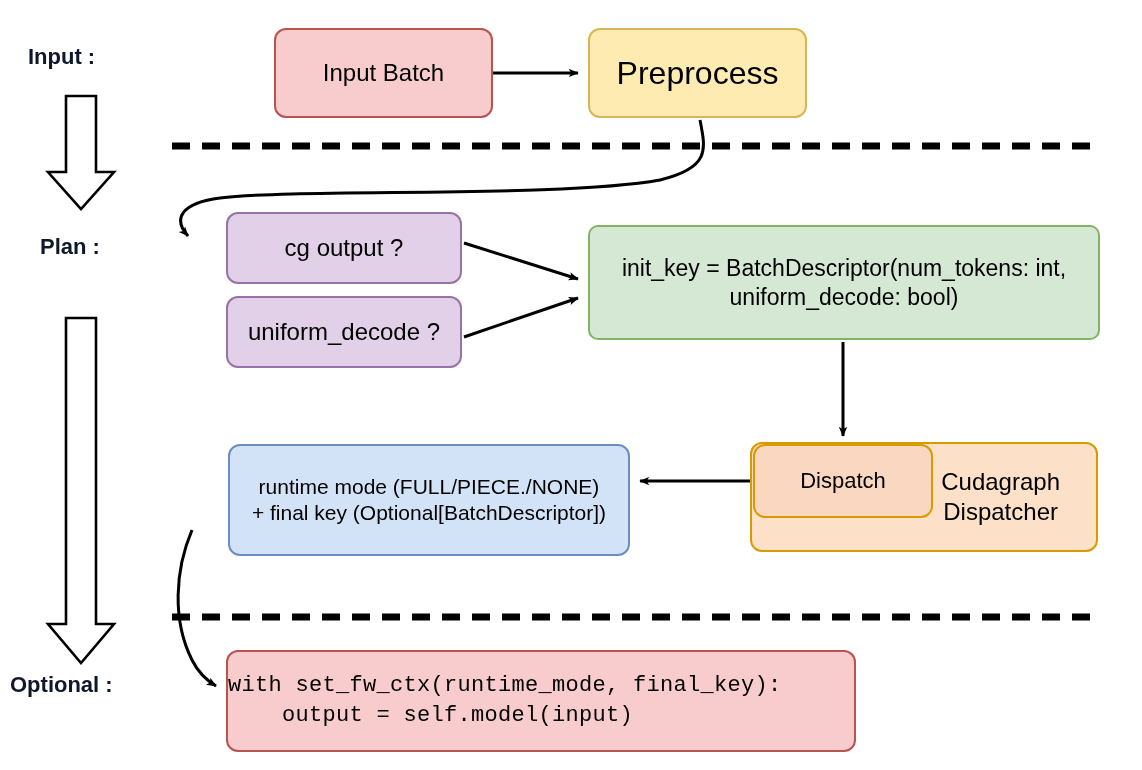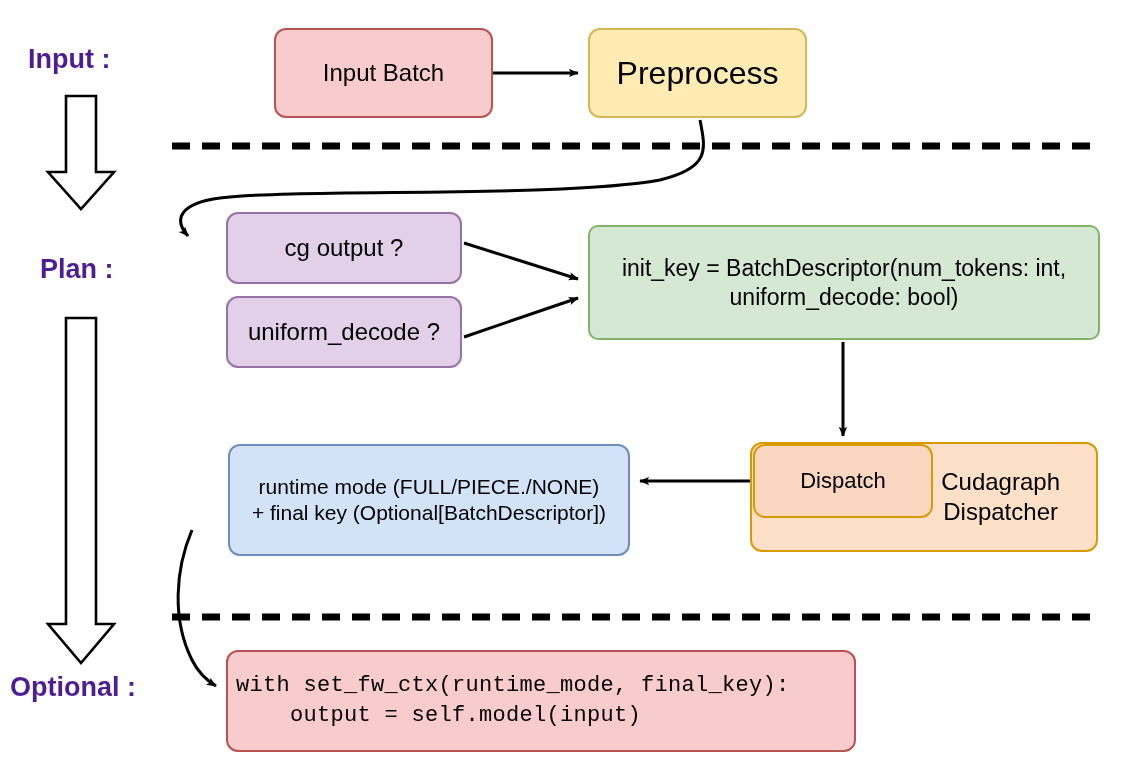--- a/index.html
+++ b/index.html
@@ -29,32 +29,32 @@
     text-align:center;
     border-radius:12px;
     border-width:2px;
     border-style:solid;
     line-height:1.25;
     white-space:pre-line;
   }
   .stage-label{
     position:absolute;
     font-weight:bold;
-    font-size:27px;
-    color:#4c1d95;
+    font-size:22px;
+    color:#0f172a;
     white-space:nowrap;
   }
   .code-node{
     font-family:"Liberation Mono", monospace;
     text-align:left;
     justify-content:flex-start;
     white-space:pre;
     font-size:22px;
     line-height:1.35;
-    padding-left:8px;
+    padding-left:0;
     letter-spacing:0.3px;
   }
 </style>
 </head>
 <body>
 
 <div id="stage">
 
   <svg id="edges" viewBox="0 0 1142 770">
     <defs>
@@ -80,21 +80,21 @@
     <line x1="751" y1="481" x2="640" y2="481" stroke="#000" stroke-width="3" marker-end="url(#ah)"></line>
 
     <path d="M 192 530 C 175 570, 172 620, 192 660 C 198 672, 206 680, 216 686" fill="none" stroke="#000" stroke-width="3" marker-end="url(#ah)"></path>
 
     <polygon points="66,96 96,96 96,172 114,172 81,209 48,172 66,172" fill="#ffffff" stroke="#000" stroke-width="2.6" stroke-linejoin="miter"></polygon>
 
     <polygon points="66,318 96,318 96,624 114,624 81,663 48,624 66,624" fill="#ffffff" stroke="#000" stroke-width="2.6" stroke-linejoin="miter"></polygon>
   </svg>
 
   <div class="stage-label" style="left:28px; top:44px;">Input :</div>
-  <div class="stage-label" style="left:40px; top:234px;margin-top:20px;">Plan :</div>
+  <div class="stage-label" style="left:40px; top:234px;">Plan :</div>
   <div class="stage-label" style="left:10px; top:672px;">Optional :</div>
 
   <div class="node" style="left:226px; top:28px; width:219px; height:90px;
               background:#f8cccc; border-color:#b85450; font-size:24px;margin-left:48px;">Input Batch</div>
 
   <div class="node" style="left:588px; top:28px; width:219px; height:90px;
               background:#fdebb2; border-color:#d6b656; font-size:32px;">Preprocess</div>
 
   <div class="node" style="left:226px; top:212px; width:236px; height:72px;
               background:#e1d0e8; border-color:#9673a6; font-size:24px;">cg output ?</div>

